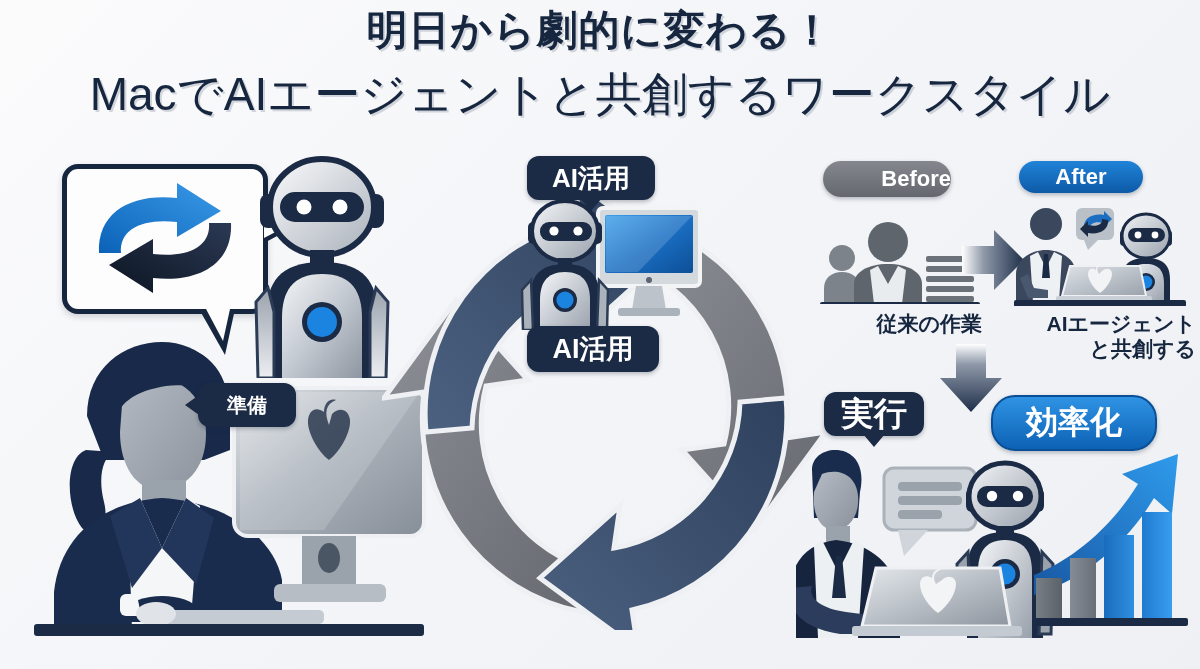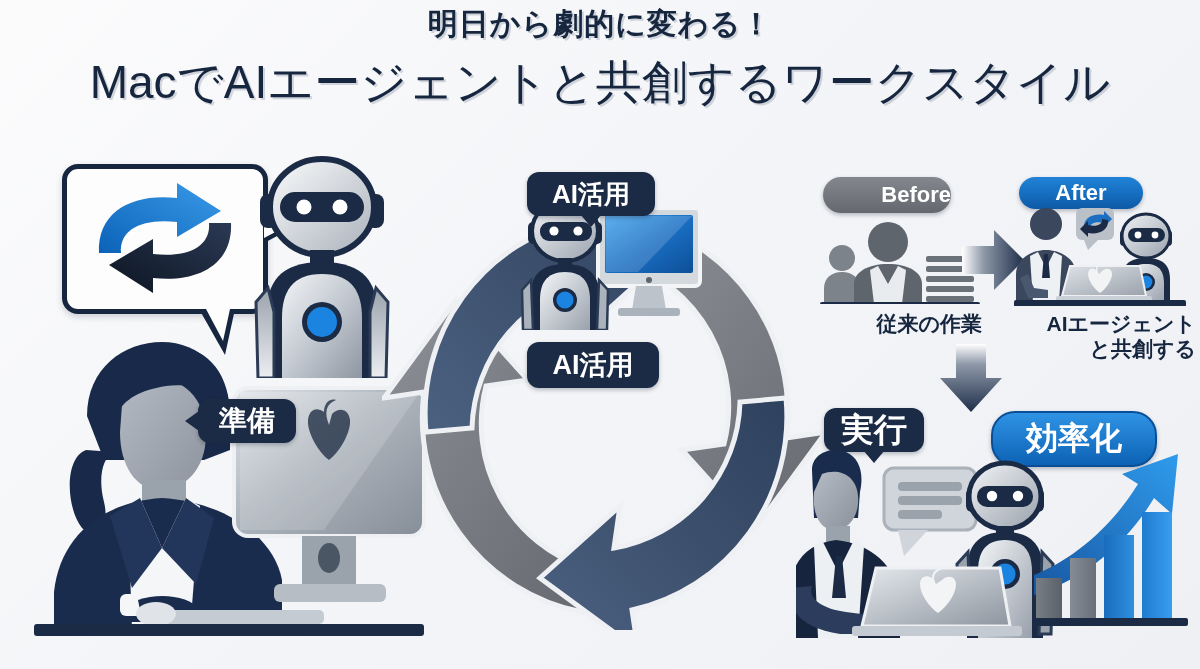--- a/index.html
+++ b/index.html
@@ -11,36 +11,35 @@
   }
   #stage{
     position:relative;width:1200px;height:669px;
     background:linear-gradient(135deg,#fbfbfc 0%,#f4f5f8 45%,#eef0f4 100%);
     overflow:hidden;
   }
 
   
   .title-wrap{position:absolute;left:0;top:8px;width:1200px;text-align:center;}
   .title-l1{
-    font-size:30px;font-weight:bold;color:#16263f;letter-spacing:1px;
+    font-size:41px;font-weight:bold;color:#16263f;letter-spacing:1px;
     line-height:1.08;text-shadow:2px 2px 0 rgba(120,130,150,.30);
   }
   .title-l2{
     font-size:46px;font-weight:normal;color:#16263f;letter-spacing:0px;
     line-height:1.15;margin-top:16px;text-shadow:2px 2px 0 rgba(120,130,150,.30);
     white-space:nowrap;
   }
 
   
   .pill{
     position:absolute;display:flex;align-items:center;justify-content:center;
     font-weight:bold;color:#fff;border-radius:12px;
     box-shadow:0 2px 4px rgba(30,40,60,.30);
     white-space:nowrap;
-    margin-top:16px;
   }
   .pill.navy{background:#1b2a45;}
   .pill.rounded{border-radius:24px;}
   .pill.gray{background:linear-gradient(180deg,#84888e 0%,#64686e 100%);}
   .pill.blue{background:linear-gradient(180deg,#2083d8 0%,#0d5aa7 100%);}
   .pill.blue2{background:linear-gradient(180deg,#2f93e4 0%,#0d62b5 100%);
     border:2px solid #0a4f96;}
   .tip-down{
     position:absolute;left:50%;bottom:-11px;margin-left:-11px;
     width:0;height:0;border-left:11px solid transparent;
@@ -191,21 +190,21 @@
     <rect x="278" y="206" width="54" height="52" fill="#9aa2ab"></rect>
     <ellipse cx="305" cy="228" rx="11" ry="15" fill="#4b5664"></ellipse>
     <rect x="250" y="254" width="112" height="18" rx="6" fill="#b6bdc5"></rect>
 
     <rect x="120" y="280" width="180" height="14" rx="5" fill="#c5cbd2"></rect>
     <ellipse cx="132" cy="284" rx="20" ry="12" fill="#e0e4e8"></ellipse>
 
     <rect x="10" y="294" width="390" height="12" rx="3" fill="#1b2a45"></rect>
   </svg>
 
-  <div class="pill navy" style="left:198px;top:383px;width:98px;height:44px;font-size:28px;">
+  <div class="pill navy" style="left:198px;top:383px;width:98px;height:44px;font-size:20px;">
     <span class="tip-left"></span>
     <span>準備</span>
   </div>
 
   <svg class="layer" style="left:382px;top:200px;" width="450" height="430" viewBox="0 0 450 430">
     <defs>
       <linearGradient id="gArc" x1="0" y1="0" x2="1" y2="1">
         <stop offset="0" stop-color="#8d9197"></stop>
           <stop offset="1" stop-color="#666a70"></stop>
       </linearGradient>

